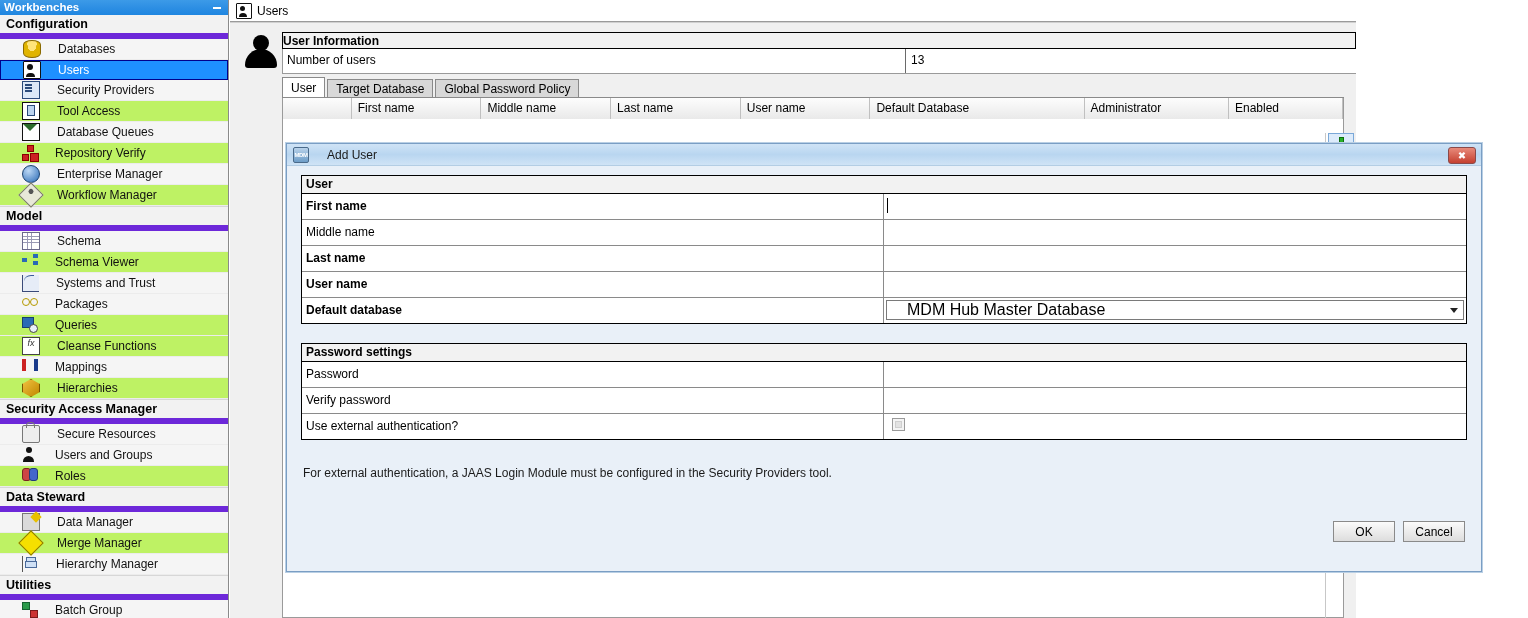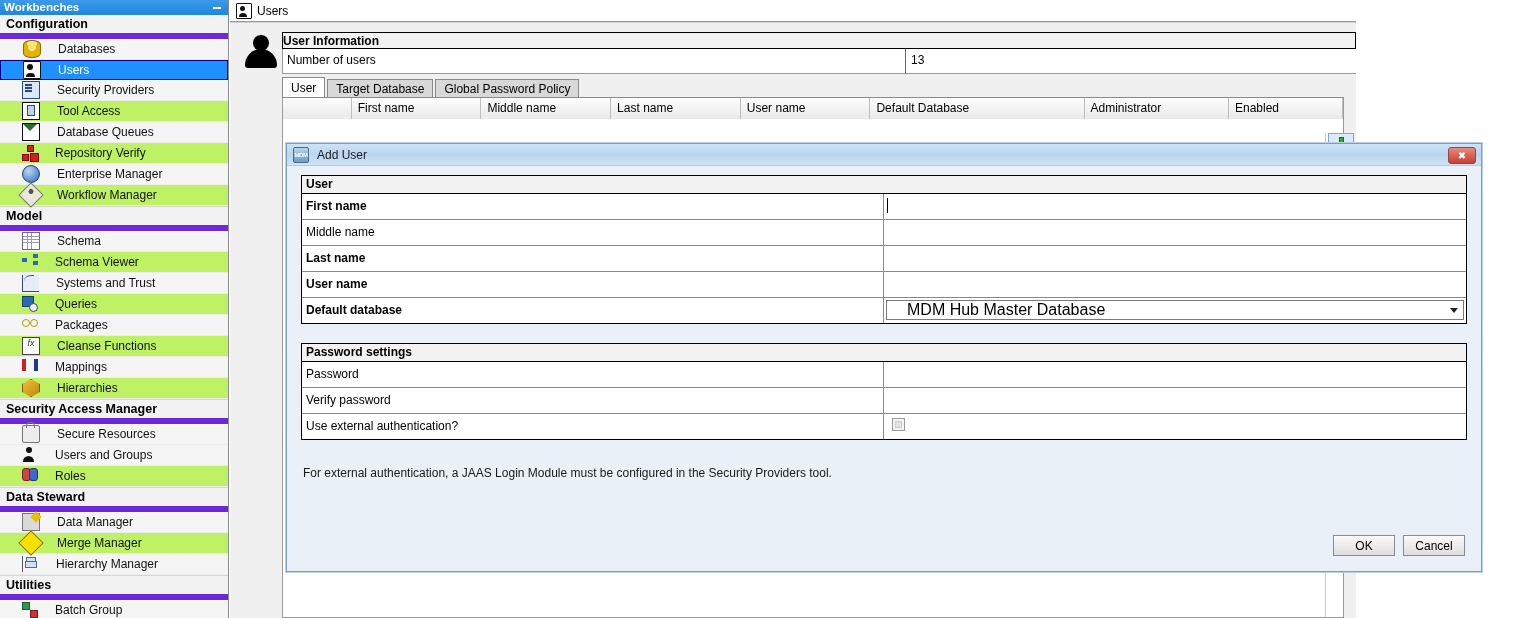--- a/index.html
+++ b/index.html
@@ -169,21 +169,21 @@
   .vsep{position:absolute;right:30px;top:110px;width:1px;bottom:0;background:#c7c7c7;}
 
   
   .dialog{position:absolute;left:286px;top:143px;width:1196px;height:429px;
      background:#e9f0f8;border:1px solid #7a9ec4;box-shadow:0 0 0 1px #b9cfe4;box-sizing:border-box;}
   .dlg-title{height:21px;background:linear-gradient(to bottom,#cfe3f6 0%,#b9d6f0 50%,#cfe3f6 100%);
      display:flex;align-items:center;padding-left:6px;position:relative;border-bottom:1px solid #b3cde4;}
   .dlg-ico{width:14px;height:14px;border:1px solid #4a6a8a;border-radius:2px;
      background:linear-gradient(to bottom,#b9d2ea,#6d9dc8);font-size:6px;color:#fff;font-weight:bold;
      display:flex;align-items:center;justify-content:center;letter-spacing:-0.5px;}
-  .dlg-title-text{font-size:12px;margin-left:8px;color:#1a1a1a;}
+  .dlg-title-text{font-size:12px;margin-left:18px;color:#1a1a1a;}
   .dlg-close{position:absolute;right:5px;top:3px;width:26px;height:15px;border:1px solid #8a4a4a;border-radius:3px;
      background:linear-gradient(to bottom,#e88a7a,#c54030);display:flex;align-items:center;justify-content:center;
      color:#fff;font-size:10px;font-weight:bold;cursor:pointer;}
   .dlg-body{position:absolute;left:0;right:0;top:21px;bottom:0;padding:10px 14px 0 14px;box-sizing:border-box;}
 
   .panel{background:#ffffff;border:1px solid #000;box-sizing:border-box;}
   .sect-hdr{height:17px;background:#f2f2f2;border-bottom:1px solid #000;font-weight:bold;font-size:12px;
      padding-left:4px;line-height:16px;}
   .frow{display:flex;height:25px;border-bottom:1px solid #8a8a8a;background:#fff;}
   .frow:last-child{border-bottom:none;}
@@ -192,21 +192,21 @@
   .frow .fv{flex:1;position:relative;background:#fff;}
   .caret{position:absolute;left:3px;top:4px;width:1px;height:15px;background:#000;}
   .combo{position:absolute;left:2px;top:2px;right:2px;height:20px;border:1px solid #7a7a7a;background:#fff;
      display:flex;align-items:center;padding-left:20px;font-size:16px;box-sizing:border-box;}
   .combo-arrow{position:absolute;right:2px;top:2px;width:15px;height:15px;display:flex;align-items:center;justify-content:center;}
   .combo-arrow::after{content:"";width:0;height:0;border-left:4px solid transparent;border-right:4px solid transparent;border-top:5px solid #222;}
   .chk{position:absolute;left:8px;top:4px;width:13px;height:13px;border:1px solid #9a9a9a;background:#f4f4f4;box-sizing:border-box;}
   .chk::after{content:"";position:absolute;left:2px;top:2px;right:2px;bottom:2px;background:#e2e2e2;border:1px solid #cfcfcf;}
 
   .hintrow{margin-top:26px;font-size:12px;color:#1a1a1a;padding-left:2px;}
-  .btnrow{position:absolute;right:16px;bottom:15px;display:flex;gap:8px;}
+  .btnrow{position:absolute;right:16px;bottom:29px;display:flex;gap:8px;}
   .btn{width:62px;height:21px;background:linear-gradient(to bottom,#fbfbfb,#dddddd);
      border:1px solid #8a8a8a;font-size:12px;display:flex;align-items:center;justify-content:center;
      cursor:pointer;box-sizing:border-box;}
 </style>
 </head>
 <body>
 
 <div class="app">
 
   <div class="wb">
@@ -254,27 +254,27 @@
           <span class="lbl">Schema</span>
         </div>
         <div class="item alt">
           <span class="ico i-sviewer"></span>
           <span class="lbl">Schema Viewer</span>
         </div>
         <div class="item">
           <span class="ico i-trust"></span>
           <span class="lbl">Systems and Trust</span>
         </div>
+        <div class="item">
+          <span class="ico i-pack"></span>
+          <span class="lbl">Packages</span>
+        </div>
         <div class="item alt">
           <span class="ico i-query"></span>
           <span class="lbl">Queries</span>
-        </div>
-        <div class="item">
-          <span class="ico i-pack"></span>
-          <span class="lbl">Packages</span>
         </div>
         <div class="item alt">
           <span class="ico i-cf">fx</span>
           <span class="lbl">Cleanse Functions</span>
         </div>
         <div class="item">
           <span class="ico i-map"></span>
           <span class="lbl">Mappings</span>
         </div>
         <div class="item alt">

